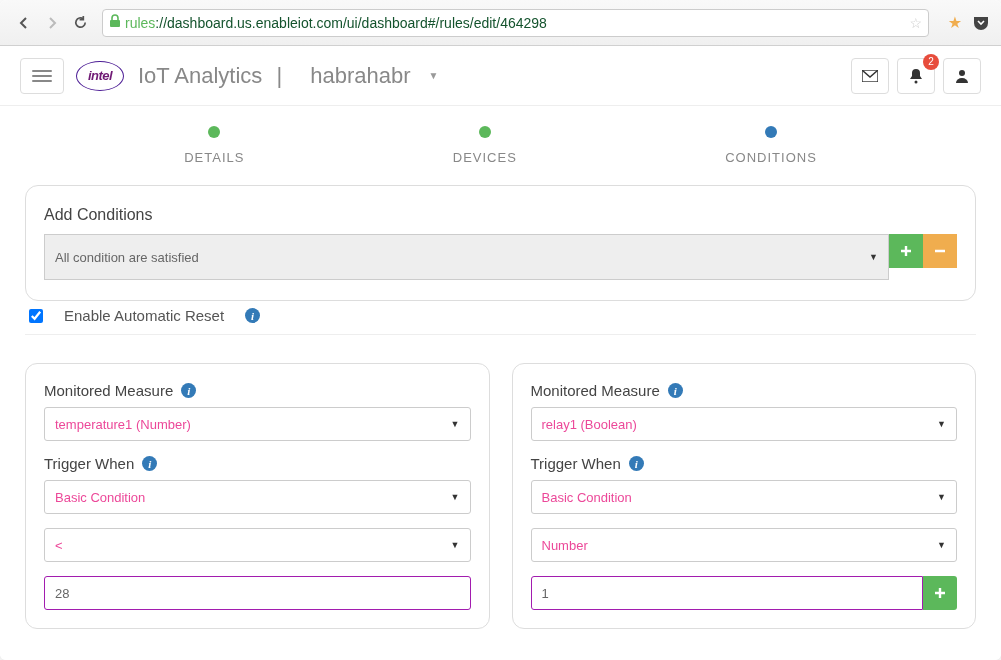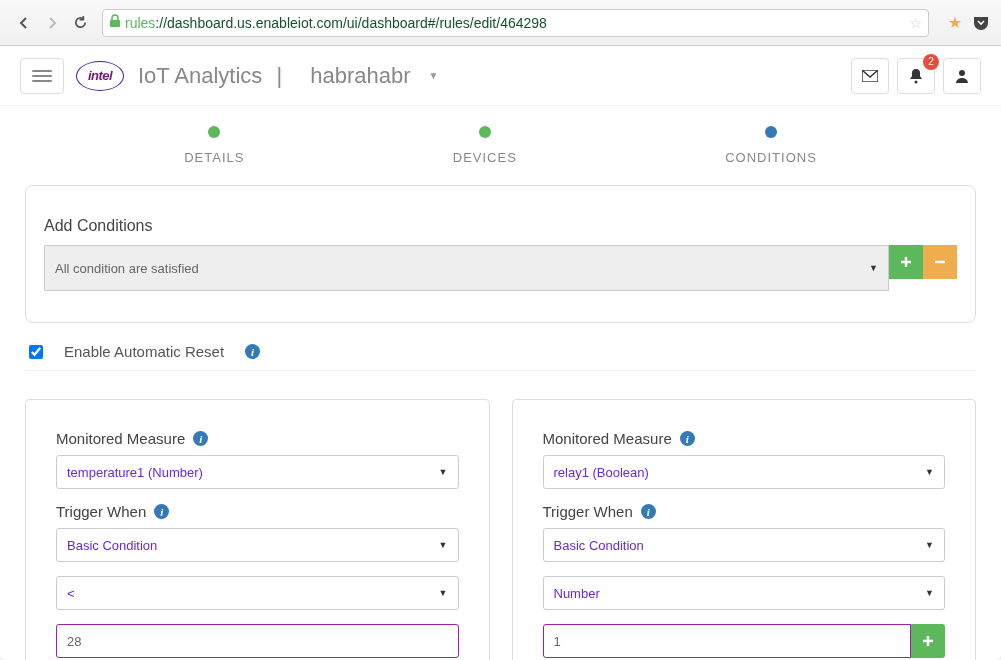--- a/index.html
+++ b/index.html
@@ -26,35 +26,35 @@
 .topbar-right { margin-left: auto; display: flex; gap: 8px; align-items: center; }
 .icon-btn { width: 38px; height: 36px; border: 1px solid #ddd; border-radius: 4px; display: flex; align-items: center; justify-content: center; cursor: pointer; color: #444; position: relative; font-size: 14px; }
 .notif-badge { position: absolute; top: -5px; right: -5px; background: #e74c3c; color: #fff; font-size: 10px; width: 16px; height: 16px; border-radius: 50%; display: flex; align-items: center; justify-content: center; }
 .wizard { display: flex; justify-content: space-around; padding: 20px 80px 20px; }
 .step { display: flex; flex-direction: column; align-items: center; gap: 12px; }
 .step-dot { width: 12px; height: 12px; border-radius: 50%; }
 .step-dot.done { background: #5cb85b; }
 .step-dot.active { background: #337ab7; }
 .step-label { font-size: 13px; color: #888; letter-spacing: 1px; }
 .content { padding: 0 25px; }
-.panel { border: 1px solid #ddd; border-radius: 8px; padding: 31px 18px; margin-bottom: 14px; }
+.panel { border: 1px solid #ddd; border-radius: 13px; padding: 20px 18px; }
 .panel-header { font-size: 16px; color: #444; margin-bottom: 10px; }
 .condition-row { display: flex; gap: 0; }
 .dropdown-full { flex: 1; height: 46px; background: #eee; border: 1px solid #ccc; font-size: 13px; color: #666; padding: 0 10px; display: flex; align-items: center; cursor: pointer; position: relative; }
 .dropdown-full::after { content: "▼"; position: absolute; right: 10px; font-size: 9px; color: #333; }
 .sq-btn { width: 34px; height: 34px; display: flex; align-items: center; justify-content: center; color: #fff; cursor: pointer; font-size: 16px; font-weight: bold; }
 .sq-btn.green { background: #5cb85b; }
 .sq-btn.orange { background: #f0ad4e; }
 .reset-row { display: flex; align-items: center; gap: 21px; font-size: 15px; color: #555; padding: 6px 0 10px 4px; border-bottom: 1px solid #eee; margin-bottom: 28px; }
 .reset-row input[type=checkbox] { width: 14px; height: 14px; }
 .info-icon { width: 15px; height: 15px; background: #337ab7; color: #fff; border-radius: 50%; display: inline-flex; align-items: center; justify-content: center; font-size: 11px; font-weight: bold; font-style: italic; font-family: Georgia, serif; cursor: help; }
 .cols { display: flex; gap: 22px; }
-.col-panel { flex: 1; border: 1px solid #ddd; border-radius: 4px; padding: 30px; }
+.col-panel { flex: 1; border: 1px solid #ddd; border-radius: 12px; padding: 18px; }
 .field-label { font-size: 15px; color: #444; margin-bottom: 8px; display: flex; align-items: center; gap: 8px; }
-.select-ctrl { width: 100%; height: 34px; border: 1px solid #ccc; border-radius: 3px; font-size: 13px; color: #6d28d9; padding: 0 10px; background: #fff; display: flex; align-items: center; cursor: pointer; position: relative; margin-bottom: 14px; }
+.select-ctrl { width: 100%; height: 34px; border: 1px solid #ccc; border-radius: 3px; font-size: 13px; color: #ec4899; padding: 0 10px; background: #fff; display: flex; align-items: center; cursor: pointer; position: relative; margin-bottom: 14px; }
 .select-ctrl::after { content: "▼"; position: absolute; right: 10px; font-size: 9px; color: #333; }
 .input-ctrl { width: 100%; height: 34px; border: 1px solid #a21caf; border-radius: 3px; font-size: 13px; color: #666; padding: 0 10px; background: #fff; display: flex; align-items: center; }
 .input-row { display: flex; gap: 0; }
 .input-row .input-ctrl { flex: 1; border-top-right-radius: 0; border-bottom-right-radius: 0; }
 .input-row .sq-btn { border-top-right-radius: 3px; border-bottom-right-radius: 3px; }
 </style>
 </head>
 <body>
 
 <div class="browser-chrome">

